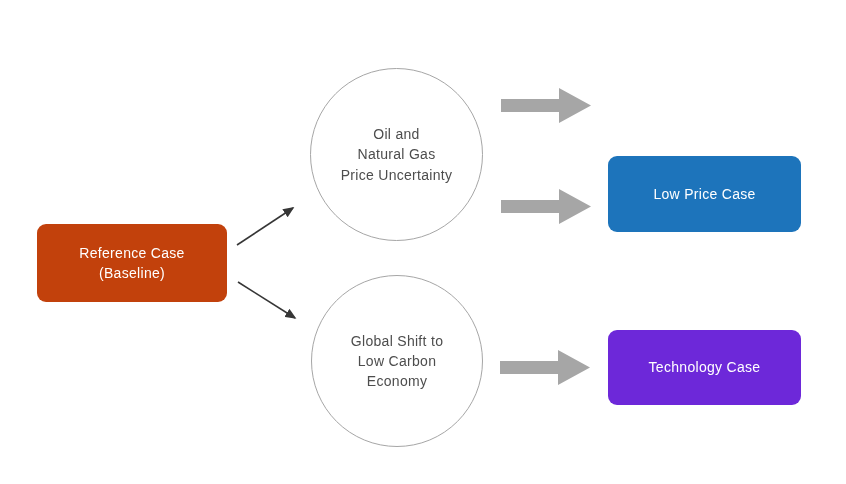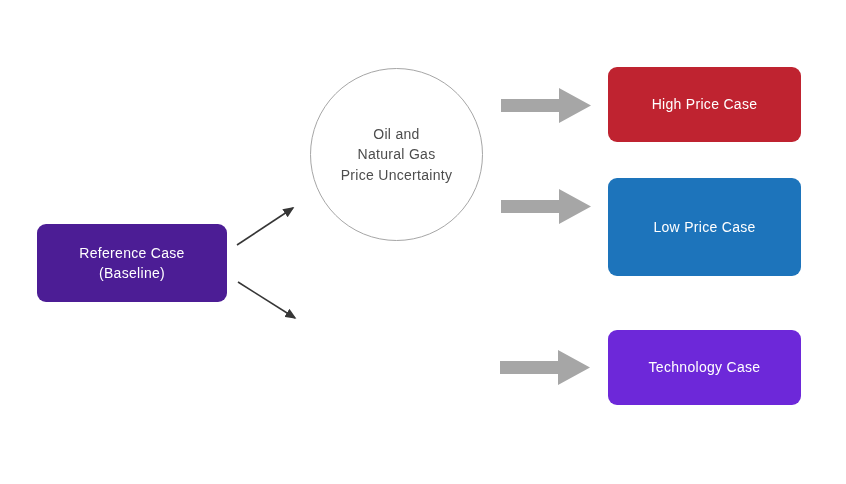--- a/index.html
+++ b/index.html
@@ -43,75 +43,77 @@
   }
   #circle-top {
     left: 310px; top: 68px;
     width: 173px; height: 173px;
   }
   #circle-bottom {
     left: 311px; top: 275px;
     width: 172px; height: 172px;
   }
   #high-node  { left: 608px; top: 67px;  width: 193px; height: 75px; }
-  #low-node   { left: 608px; top: 178px; width: 193px; height: 98px; }
+  #low-node   { left: 608px; top: 156px; width: 193px; height: 76px; }
   #tech-node  { left: 608px; top: 330px; width: 193px; height: 75px; }
   .block-arrow {
     position: absolute;
     width: 91px; height: 37px;
   }
   #block-arrow-high { left: 501px; top: 87px; }
   #block-arrow-low  { left: 501px; top: 188px; }
   #block-arrow-tech { left: 500px; top: 349px; }
   #thin-connectors {
     position: absolute;
     left: 230px; top: 194px;
     width: 80px; height: 136px;
   }
 </style>
 </head>
 <body>
 
 <div id="canvas">
 
-  <div class="node rect-node" id="ref-node" style="background-color: #4c1d95; color: rgb(255, 255, 255);">
+  <div class="node rect-node" id="ref-node" style="background-color: #c2410c; color: rgb(255, 255, 255);">
     <span class="label">Reference Case
 (Baseline)</span>
   </div>
 
   <svg id="thin-connectors" viewBox="0 0 80 136">
     <defs>
       <marker id="thin-arrowhead" markerWidth="7" markerHeight="6" refX="6" refY="3" orient="auto">
         <path d="M0,0 L7,3 L0,6 z" fill="#363636"></path>
       </marker>
     </defs>
     <line x1="7" y1="51" x2="63" y2="14" stroke-width="1.6" marker-end="url(#thin-arrowhead)" stroke="#363636"></line>
     <line x1="8" y1="88" x2="65" y2="124" stroke-width="1.6" marker-end="url(#thin-arrowhead)" stroke="#363636"></line>
   </svg>
 
   <div class="node circle-node" id="circle-top" style="border-color: rgb(166, 166, 166); color: rgb(77, 77, 77);">
     <span class="label">Oil and
 Natural Gas
 Price Uncertainty</span>
   </div>
 
+  <div class="node circle-node" id="circle-bottom" style="border-color: rgb(166, 166, 166); color: rgb(77, 77, 77);">
+    <span class="label">Global Shift to
+Low Carbon
+Economy</span>
+  </div>
 
   <svg class="block-arrow" id="block-arrow-high" viewBox="0 0 91 37">
     <polygon points="0,12 58,12 58,1 90,18.5 58,36 58,25 0,25" fill="#a6a6a6"></polygon>
   </svg>
   <svg class="block-arrow" id="block-arrow-low" viewBox="0 0 91 37">
     <polygon points="0,12 58,12 58,1 90,18.5 58,36 58,25 0,25" fill="#a6a6a6"></polygon>
   </svg>
   <svg class="block-arrow" id="block-arrow-tech" viewBox="0 0 91 37">
     <polygon points="0,12 58,12 58,1 90,18.5 58,36 58,25 0,25" fill="#a6a6a6"></polygon>
   </svg>
 
-  <div class="node rect-node" id="high-node" style="background-color: rgb(191, 35, 48); color: rgb(255, 255, 255);">
-    <span class="label">High Price Case</span>
-  </div>
 
   <div class="node rect-node" id="low-node" style="background-color: rgb(29, 116, 187); color: rgb(255, 255, 255);">
     <span class="label">Low Price Case</span>
   </div>
 
   <div class="node rect-node" id="tech-node" style="background-color: #6d28d9; color: rgb(255, 255, 255);">
     <span class="label">Technology Case</span>
   </div>
 
 </div>

